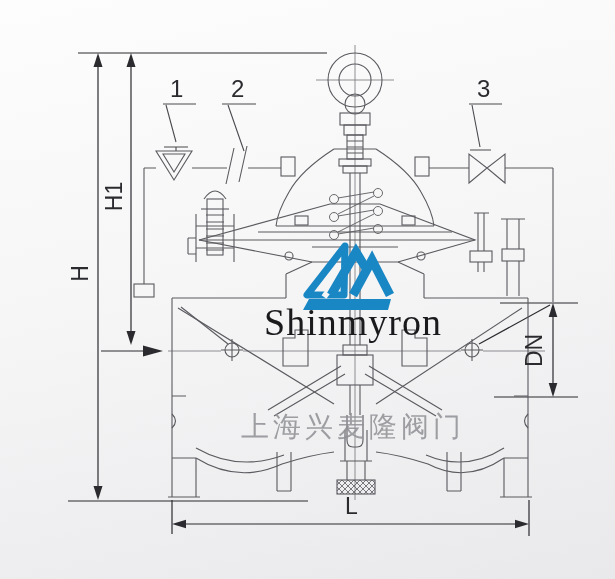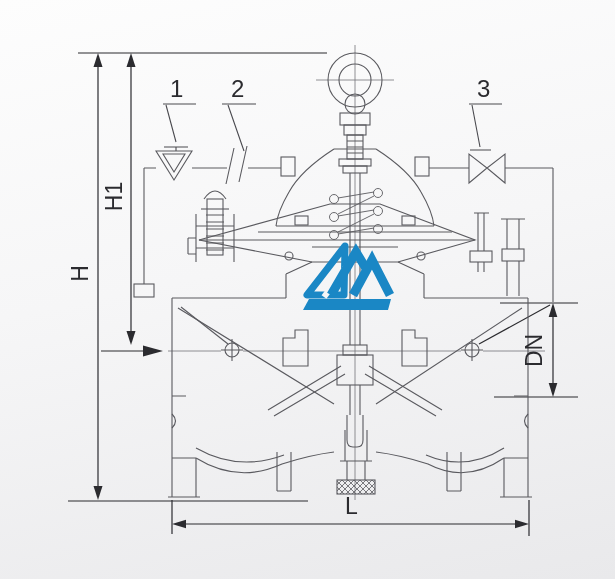--- a/index.html
+++ b/index.html
@@ -171,14 +171,16 @@
 
 <div class="lbl rot" style="left:72px;top:262px">H</div>
 <div class="lbl rot" style="left:100px;top:185px">H1</div>
 <div class="lbl rot" style="left:518px;top:339px">DN</div>
 <div class="lbl" style="left:345px;top:495px">L</div>
 
 <div class="lbl num" style="left:170px;top:77px">1</div>
 <div class="lbl num" style="left:231px;top:77px">2</div>
 <div class="lbl num" style="left:477px;top:77px">3</div>
 
+<div class="brand">Shinmyron</div>
+<div class="cn">上海兴麦隆阀门</div>
 
 </div>
 
 </body></html>

